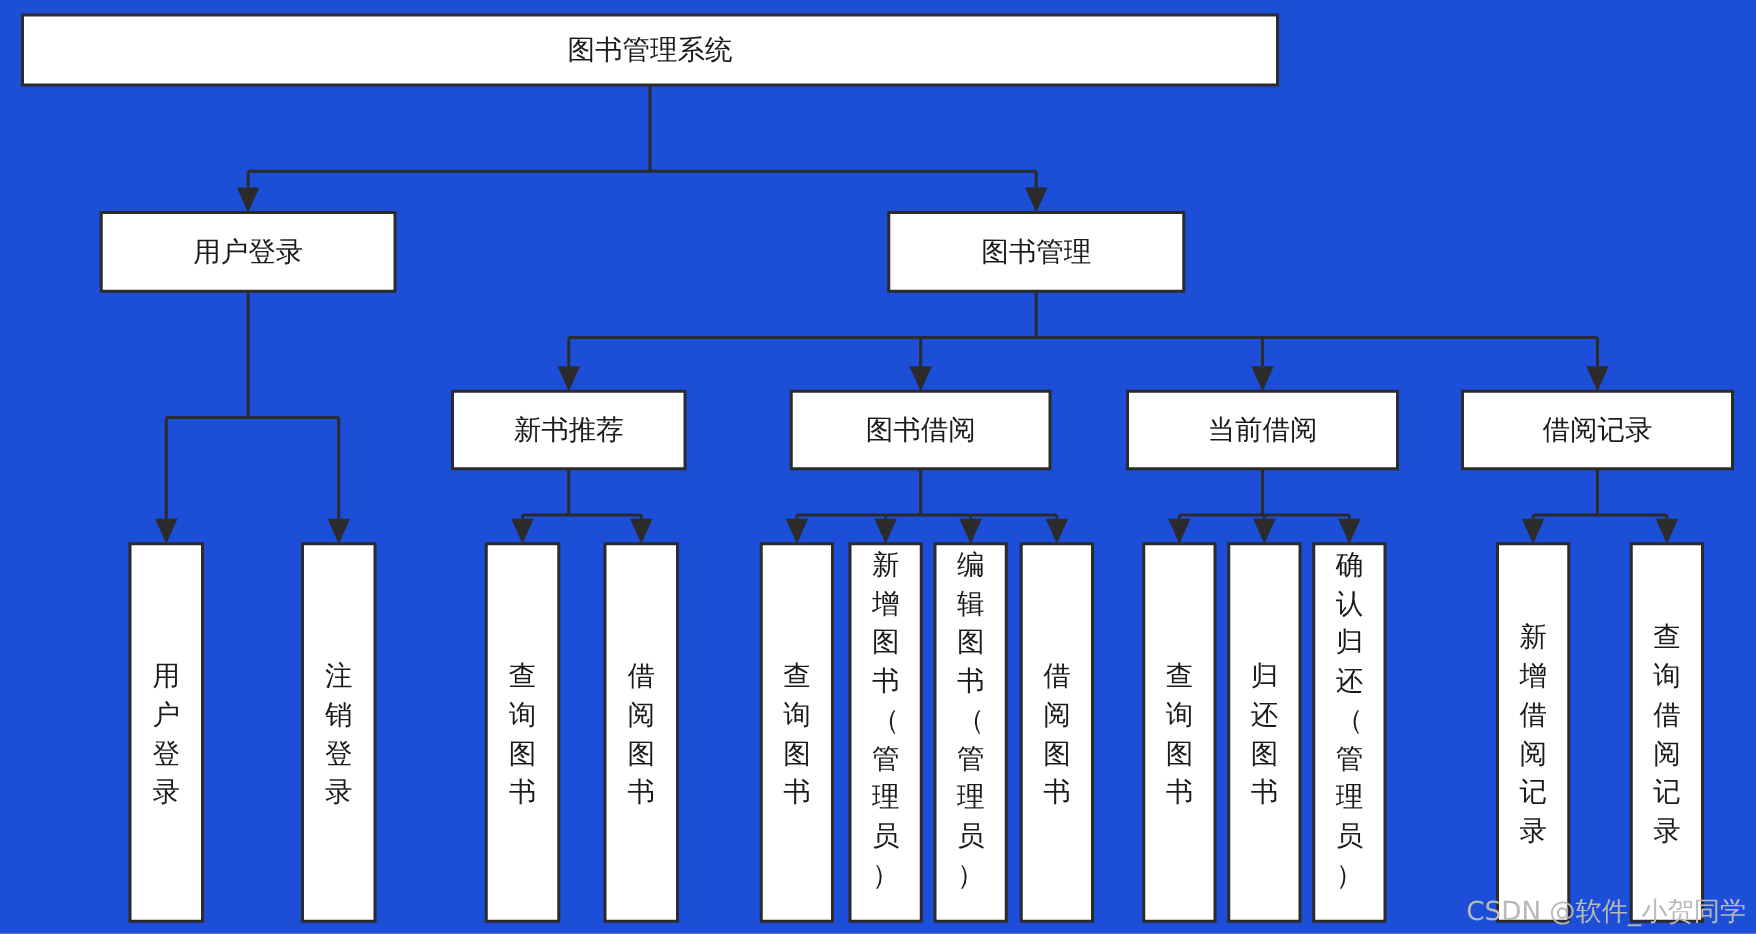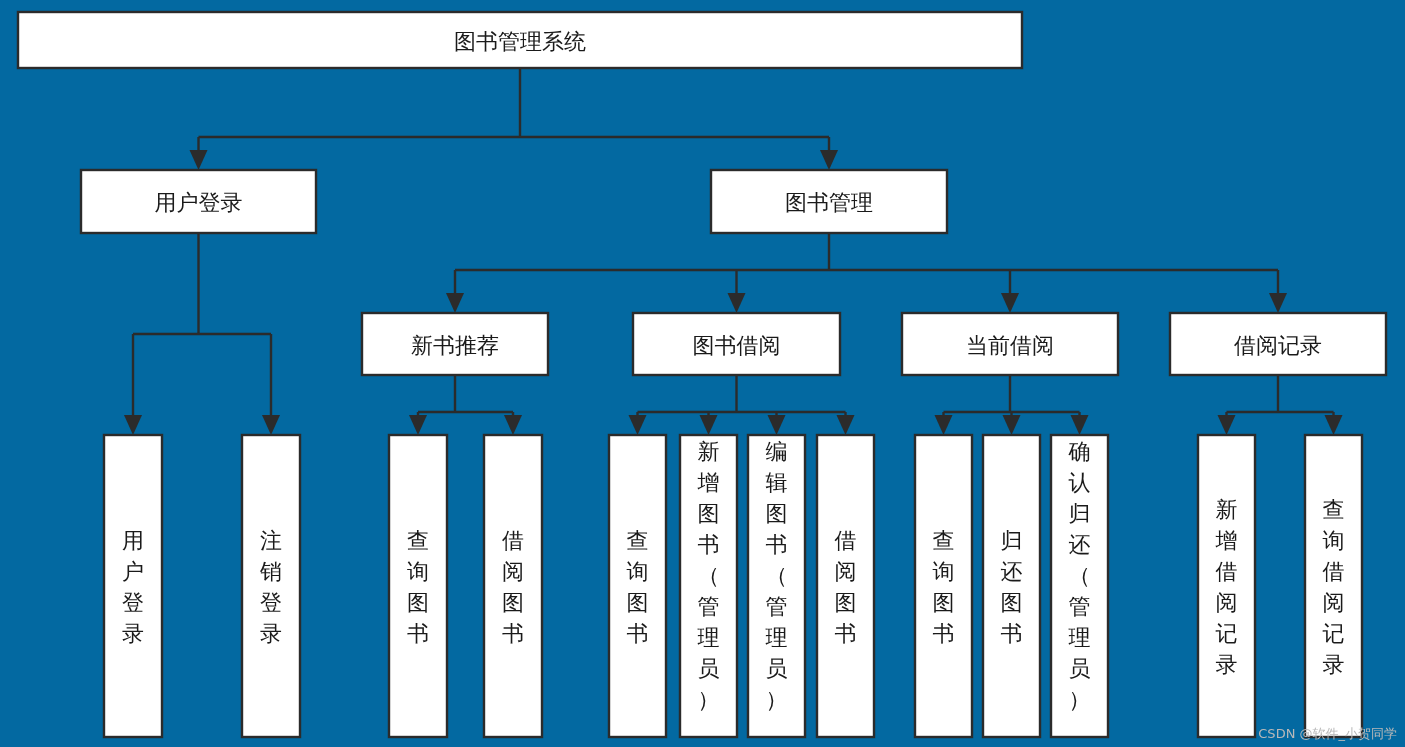--- a/index.html
+++ b/index.html
@@ -11,21 +11,21 @@
   body {
     width: 1405px;
     height: 747px;
     overflow: hidden;
     font-family: "DejaVu Sans", "Liberation Sans", sans-serif;
   }
   #diagram-root {
     position: relative;
     width: 1405px;
     height: 747px;
-    background: #0369a1;
+    background: #1d4ed8;
   }
   svg#tree-svg {
     position: absolute;
     left: 0;
     top: 0;
     width: 1405px;
     height: 747px;
     display: block;
   }
   .node-box {
@@ -47,21 +47,21 @@
   }
   .arrow-head {
     fill: #2b2b2b;
     stroke: none;
   }
   .watermark {
     position: absolute;
     right: 8px;
     bottom: 4px;
     font-family: "DejaVu Sans", "Liberation Sans", sans-serif;
-    font-size: 13px;
+    font-size: 21px;
     color: #b9b9b9;
     white-space: nowrap;
     user-select: none;
   }
 </style>
 </head>
 <body>
 
 <div id="diagram-root">
 

